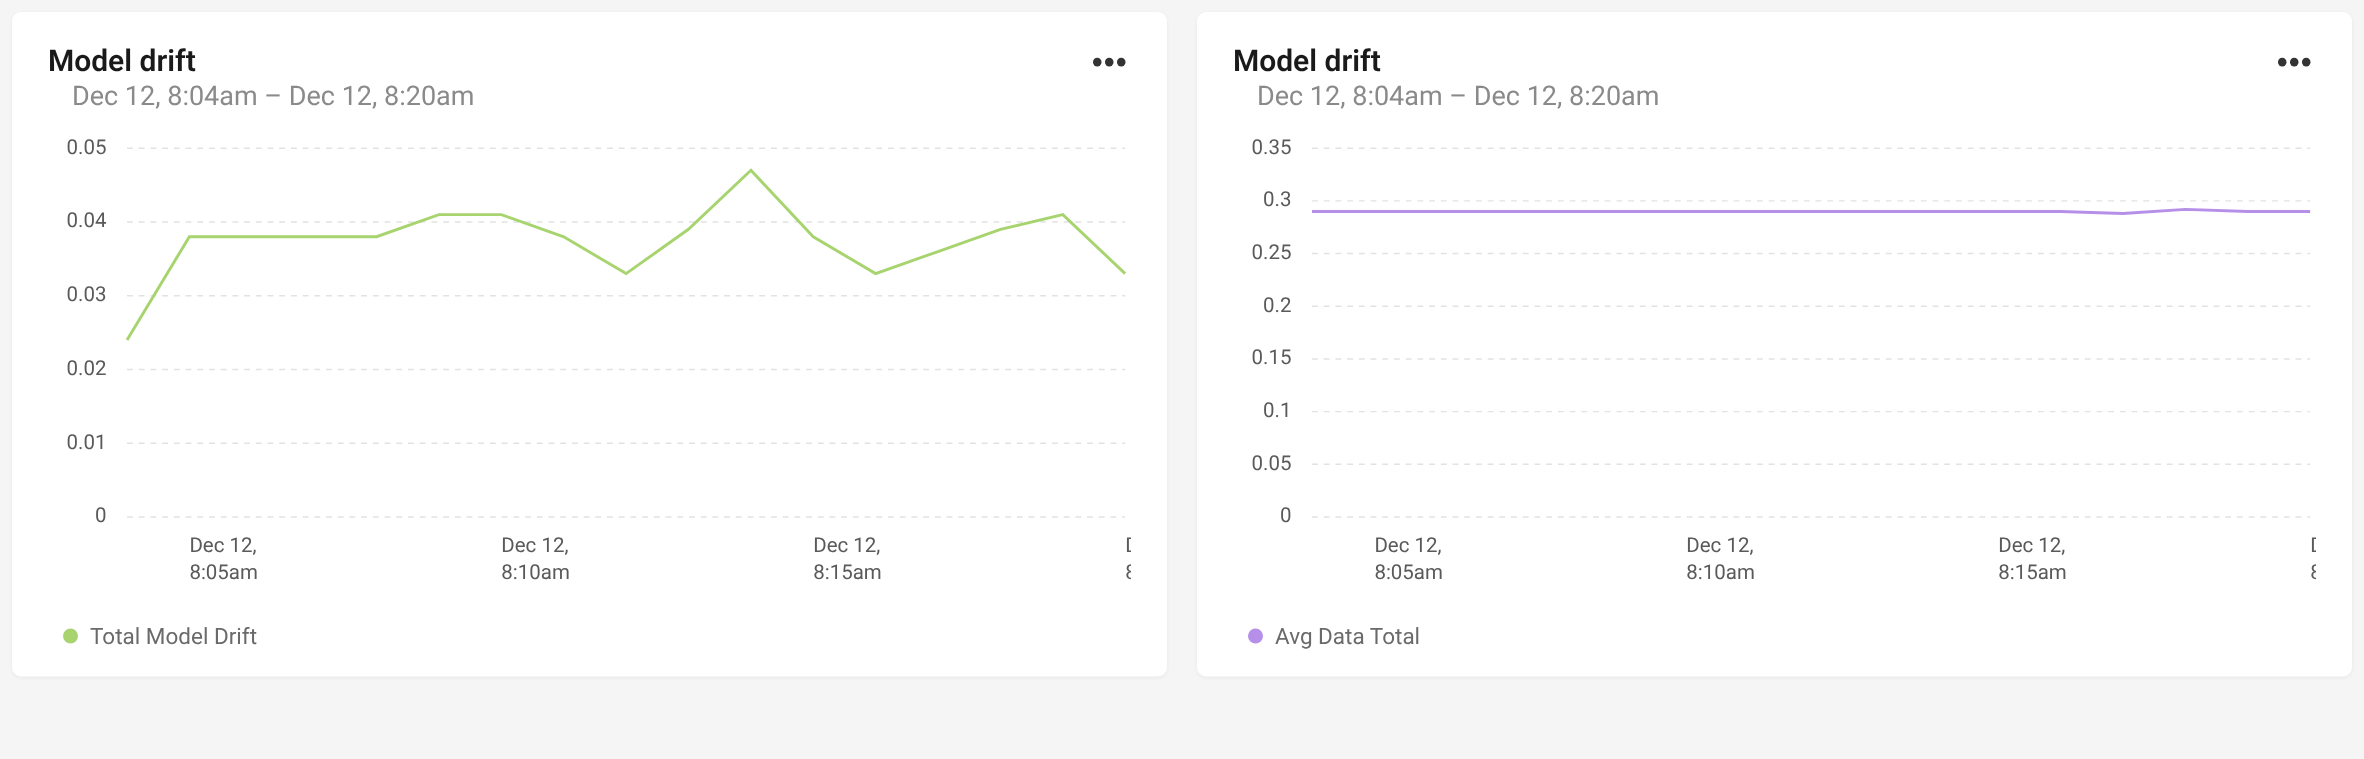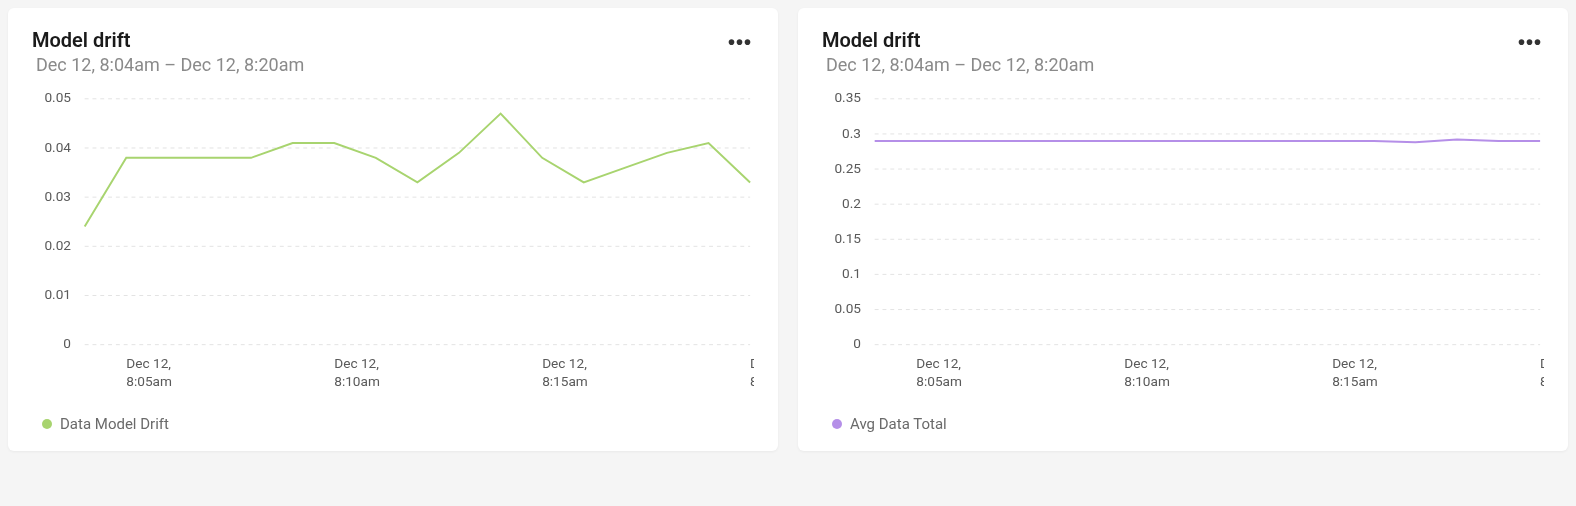--- a/index.html
+++ b/index.html
@@ -30,21 +30,21 @@
   }
   .card-title {
     font-size: 20px;
     font-weight: 600;
     color: #1a1a1a;
     margin: 0;
   }
   .card-subtitle {
     font-size: 18px;
     color: #8a8a8a;
-    margin: 2px 0 0 4px;
+    margin: 2px 0 0 16px;
   }
   .more-btn {
     background: none;
     border: none;
     cursor: pointer;
     padding: 4px 2px;
     color: #333;
     font-size: 20px;
     line-height: 1;
     letter-spacing: 1px;
@@ -129,21 +129,21 @@
           <text x="40" y="8" class="y-tick-label">0.05</text>
           <text x="96.625" y="274" class="x-tick-label"><tspan x="96.625" dy="0">Dec 12,</tspan><tspan x="96.625" dy="18">8:05am</tspan></text>
           <text x="309.75" y="274" class="x-tick-label"><tspan x="309.75" dy="0">Dec 12,</tspan><tspan x="309.75" dy="18">8:10am</tspan></text>
           <text x="522.875" y="274" class="x-tick-label"><tspan x="522.875" dy="0">Dec 12,</tspan><tspan x="522.875" dy="18">8:15am</tspan></text>
           <text x="736" y="274" class="x-tick-label"><tspan x="736" dy="0">D</tspan><tspan x="736" dy="18">8</tspan></text>
           <path d="M54.0 139.0 L96.6 68.5 L139.3 68.5 L181.9 68.5 L224.5 68.5 L267.1 53.4 L309.8 53.4 L352.4 68.5 L395.0 93.7 L437.6 63.4 L480.3 23.1 L522.9 68.5 L565.5 93.7 L608.1 78.6 L650.8 63.4 L693.4 53.4 L736.0 93.7" class="series-line" stroke="#a8d46f"></path>
         </svg>
     </div>
     <div class="legend">
       <span class="legend-swatch" style="background:#a8d46f"></span>
-      <span class="legend-label">Data Model Drift</span>
+      <span class="legend-label">Total Model Drift</span>
     </div>
   </div>
 
   <div class="card">
     <div class="card-header">
       <div>
         <h3 class="card-title">Model drift</h3>
         <p class="card-subtitle">Dec 12, 8:04am – Dec 12, 8:20am</p>
       </div>
       <button class="more-btn" aria-label="More options">

